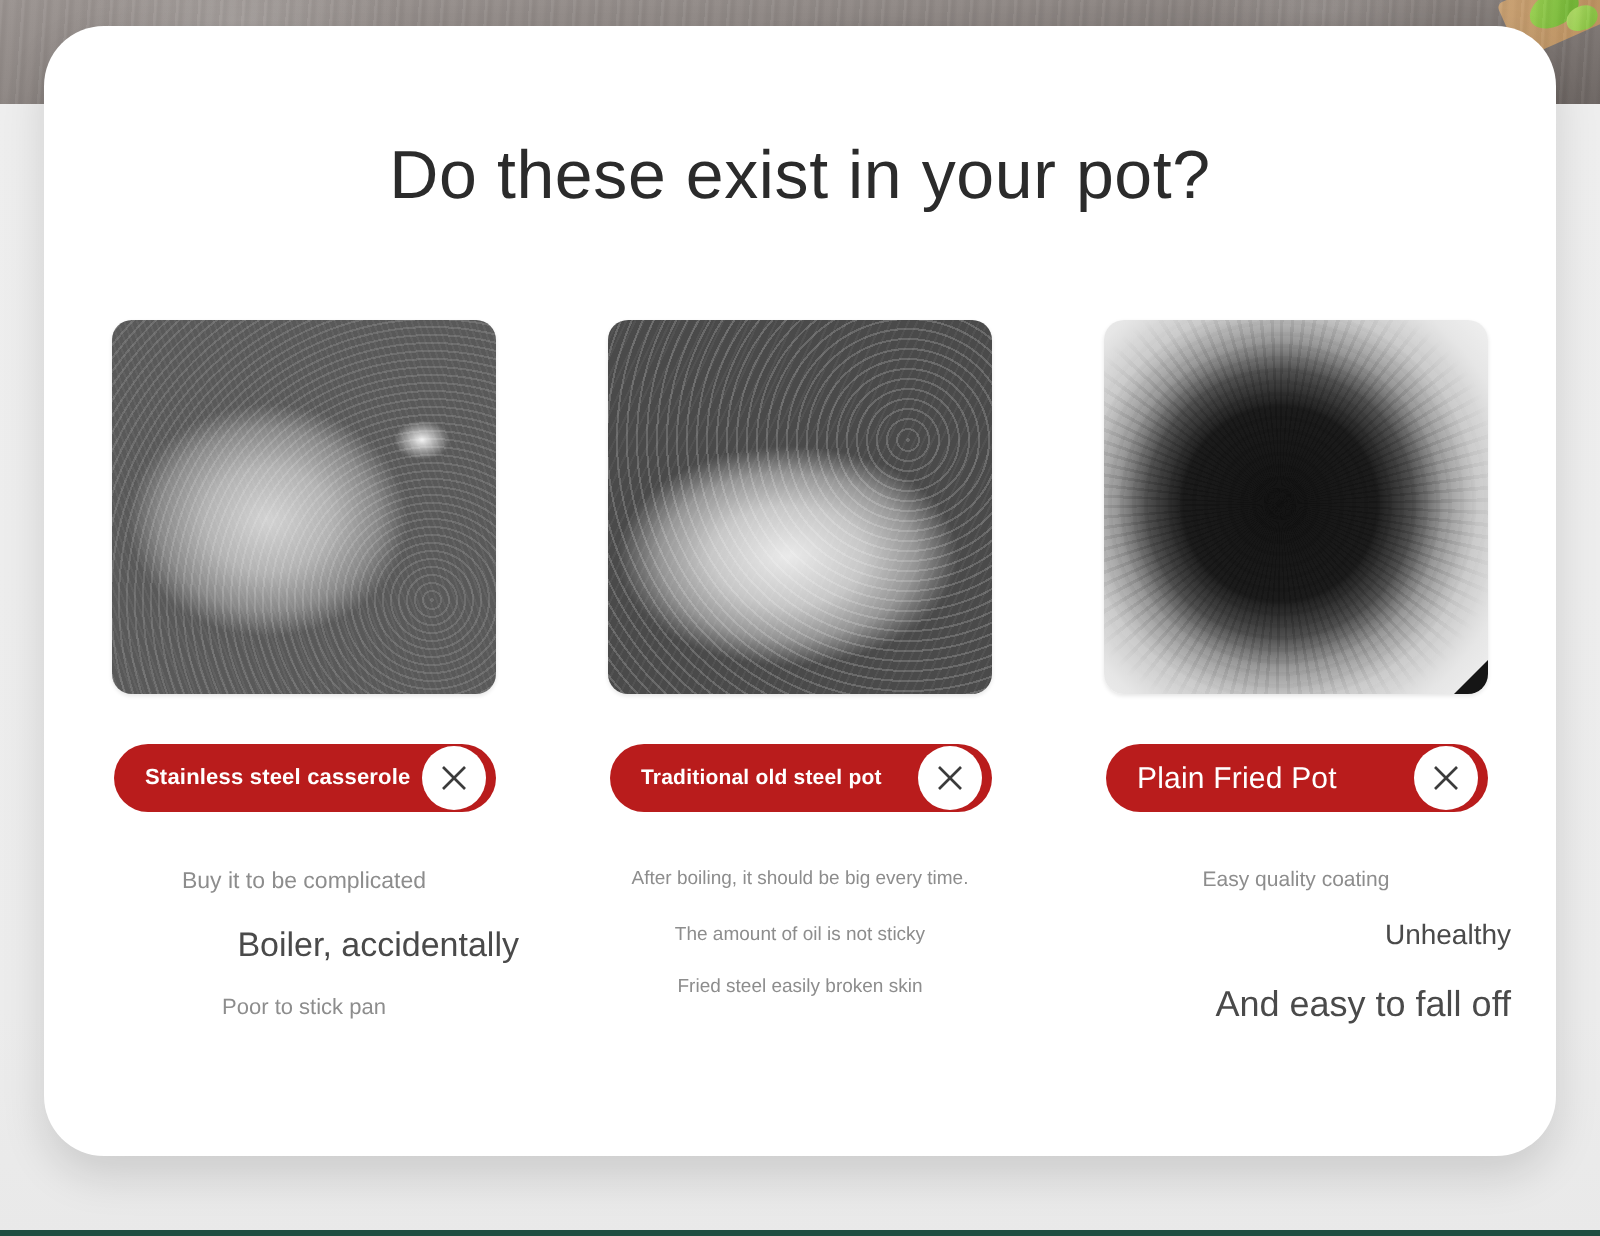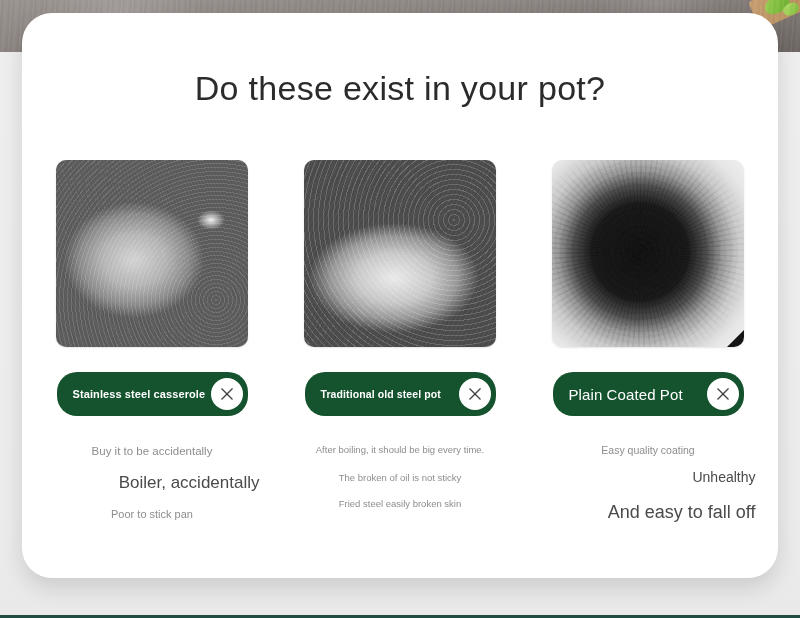--- a/index.html
+++ b/index.html
@@ -133,22 +133,22 @@
             mask-image:radial-gradient(circle at 88px 92px, #000 28%, rgba(0,0,0,.6) 55%, transparent 82%);
   }
   .photo-3 .corner-tri{
     position:absolute; right:0; bottom:0; width:0; height:0;
     border-style:solid; border-width:0 0 17px 17px;
     border-color:transparent transparent #17150f transparent;
   }
 
   
   .badge{
-    margin-top:25px; width:191px; height:44px;
-    background:#14532d; border-radius:20px;
+    margin-top:25px; width:191px; height:34px;
+    background:#b91c1c; border-radius:20px;
     display:flex; align-items:center; justify-content:space-between;
     padding:0 5px 0 16px;
   }
   .badge-label{
     color:#ffffff; white-space:nowrap;
     font-size:11px; font-weight:600; letter-spacing:.1px;
   }
   .badge-1 .badge-label{ font-size:11px; }
   .badge-2 .badge-label{ font-size:10.5px; }
   .badge-3 .badge-label{ font-size:15px; font-weight:400; }
@@ -203,53 +203,53 @@
         <span class="badge-label">Stainless steel casserole</span>
         <span class="x-circle">
           <svg width="20" height="20" viewBox="0 0 20 20">
             <line x1="4.5" y1="4.5" x2="15.5" y2="15.5" stroke="#3b3b3b" stroke-width="1.3"></line>
             <line x1="15.5" y1="4.5" x2="4.5" y2="15.5" stroke="#3b3b3b" stroke-width="1.3"></line>
           </svg>
         </span>
       </div>
 
       <div class="captions">
-        <div class="cap cap1">Buy it to be accidentally</div>
+        <div class="cap cap1">Buy it to be complicated</div>
         <div class="cap cap2 big">Boiler, accidentally</div>
         <div class="cap cap3">Poor to stick pan</div>
       </div>
     </div>
 
     <div class="col c2">
       <div class="photo photo-2"></div>
 
       <div class="badge badge-2">
         <span class="badge-label">Traditional old steel pot</span>
         <span class="x-circle">
           <svg width="20" height="20" viewBox="0 0 20 20">
             <line x1="4.5" y1="4.5" x2="15.5" y2="15.5" stroke="#3b3b3b" stroke-width="1.3"></line>
             <line x1="15.5" y1="4.5" x2="4.5" y2="15.5" stroke="#3b3b3b" stroke-width="1.3"></line>
           </svg>
         </span>
       </div>
 
       <div class="captions">
         <div class="cap cap1">After boiling, it should be big every time.</div>
-        <div class="cap cap2">The broken of oil is not sticky</div>
+        <div class="cap cap2">The amount of oil is not sticky</div>
         <div class="cap cap3">Fried steel easily broken skin</div>
       </div>
     </div>
 
     <div class="col c3">
       <div class="photo photo-3">
         <span class="corner-tri"></span>
       </div>
 
       <div class="badge badge-3">
-        <span class="badge-label">Plain Coated Pot</span>
+        <span class="badge-label">Plain Fried Pot</span>
         <span class="x-circle">
           <svg width="20" height="20" viewBox="0 0 20 20">
             <line x1="4.5" y1="4.5" x2="15.5" y2="15.5" stroke="#3b3b3b" stroke-width="1.3"></line>
             <line x1="15.5" y1="4.5" x2="4.5" y2="15.5" stroke="#3b3b3b" stroke-width="1.3"></line>
           </svg>
         </span>
       </div>
 
       <div class="captions">
         <div class="cap cap1">Easy quality coating</div>

